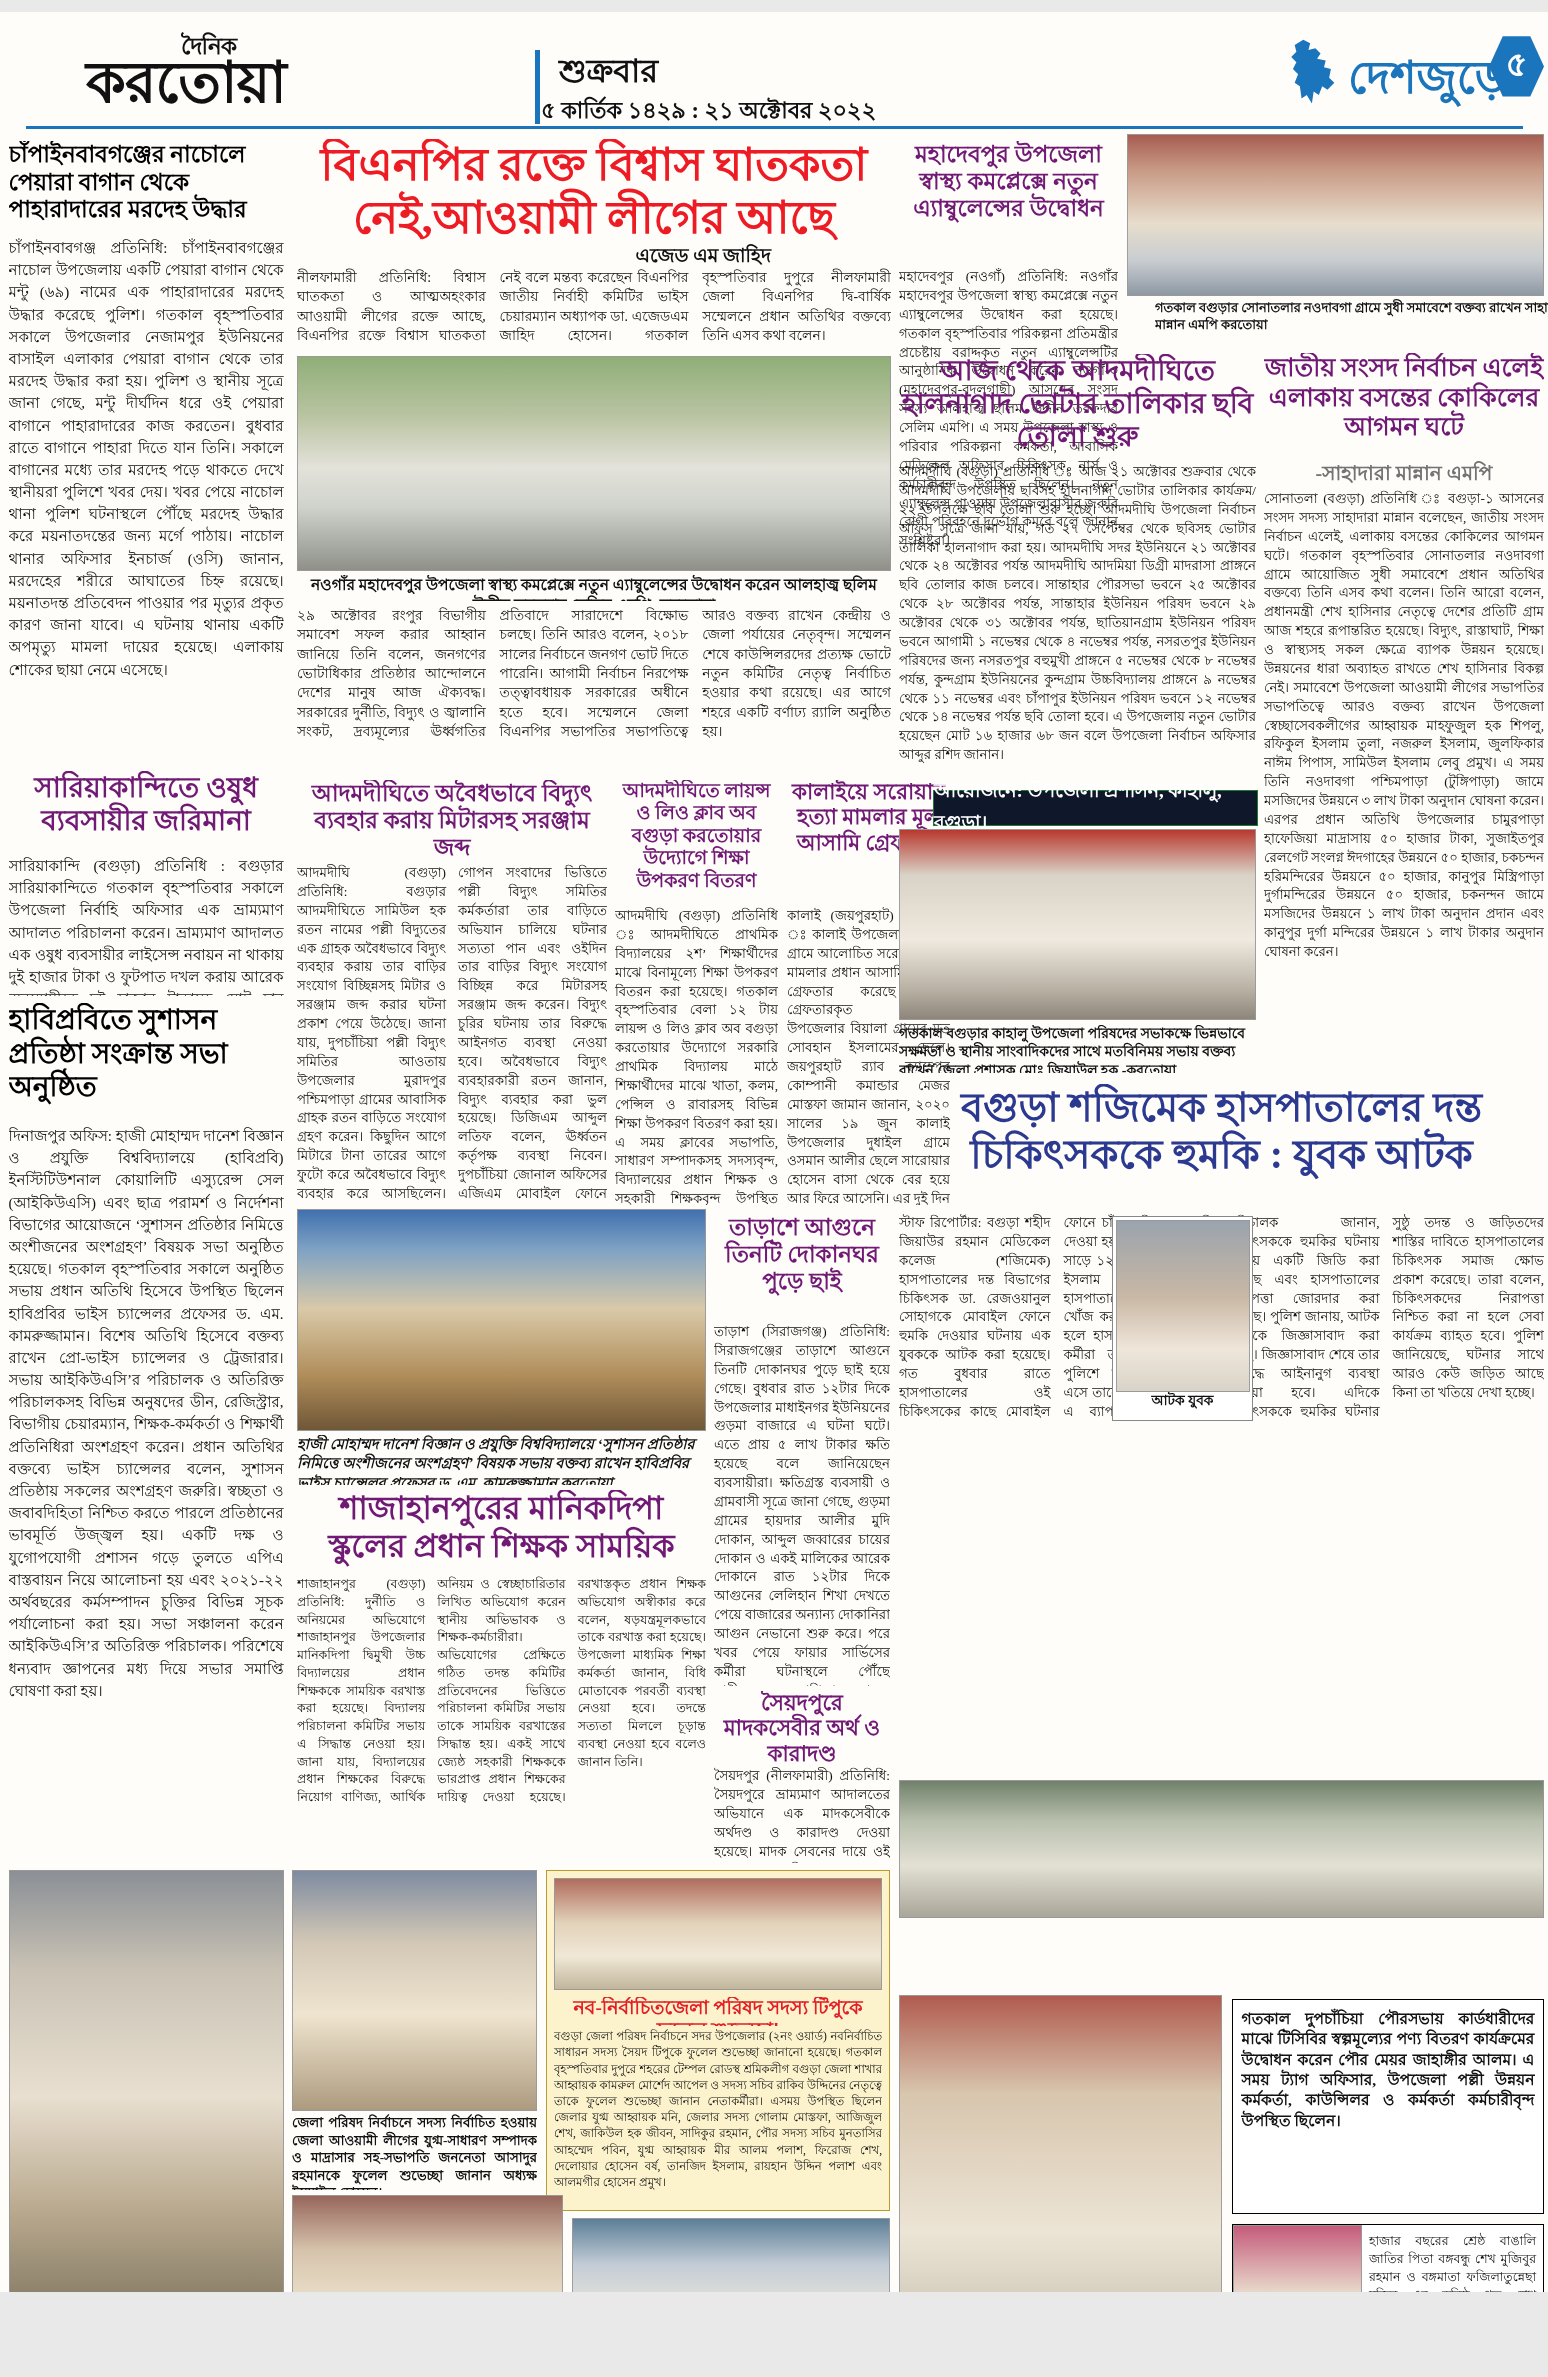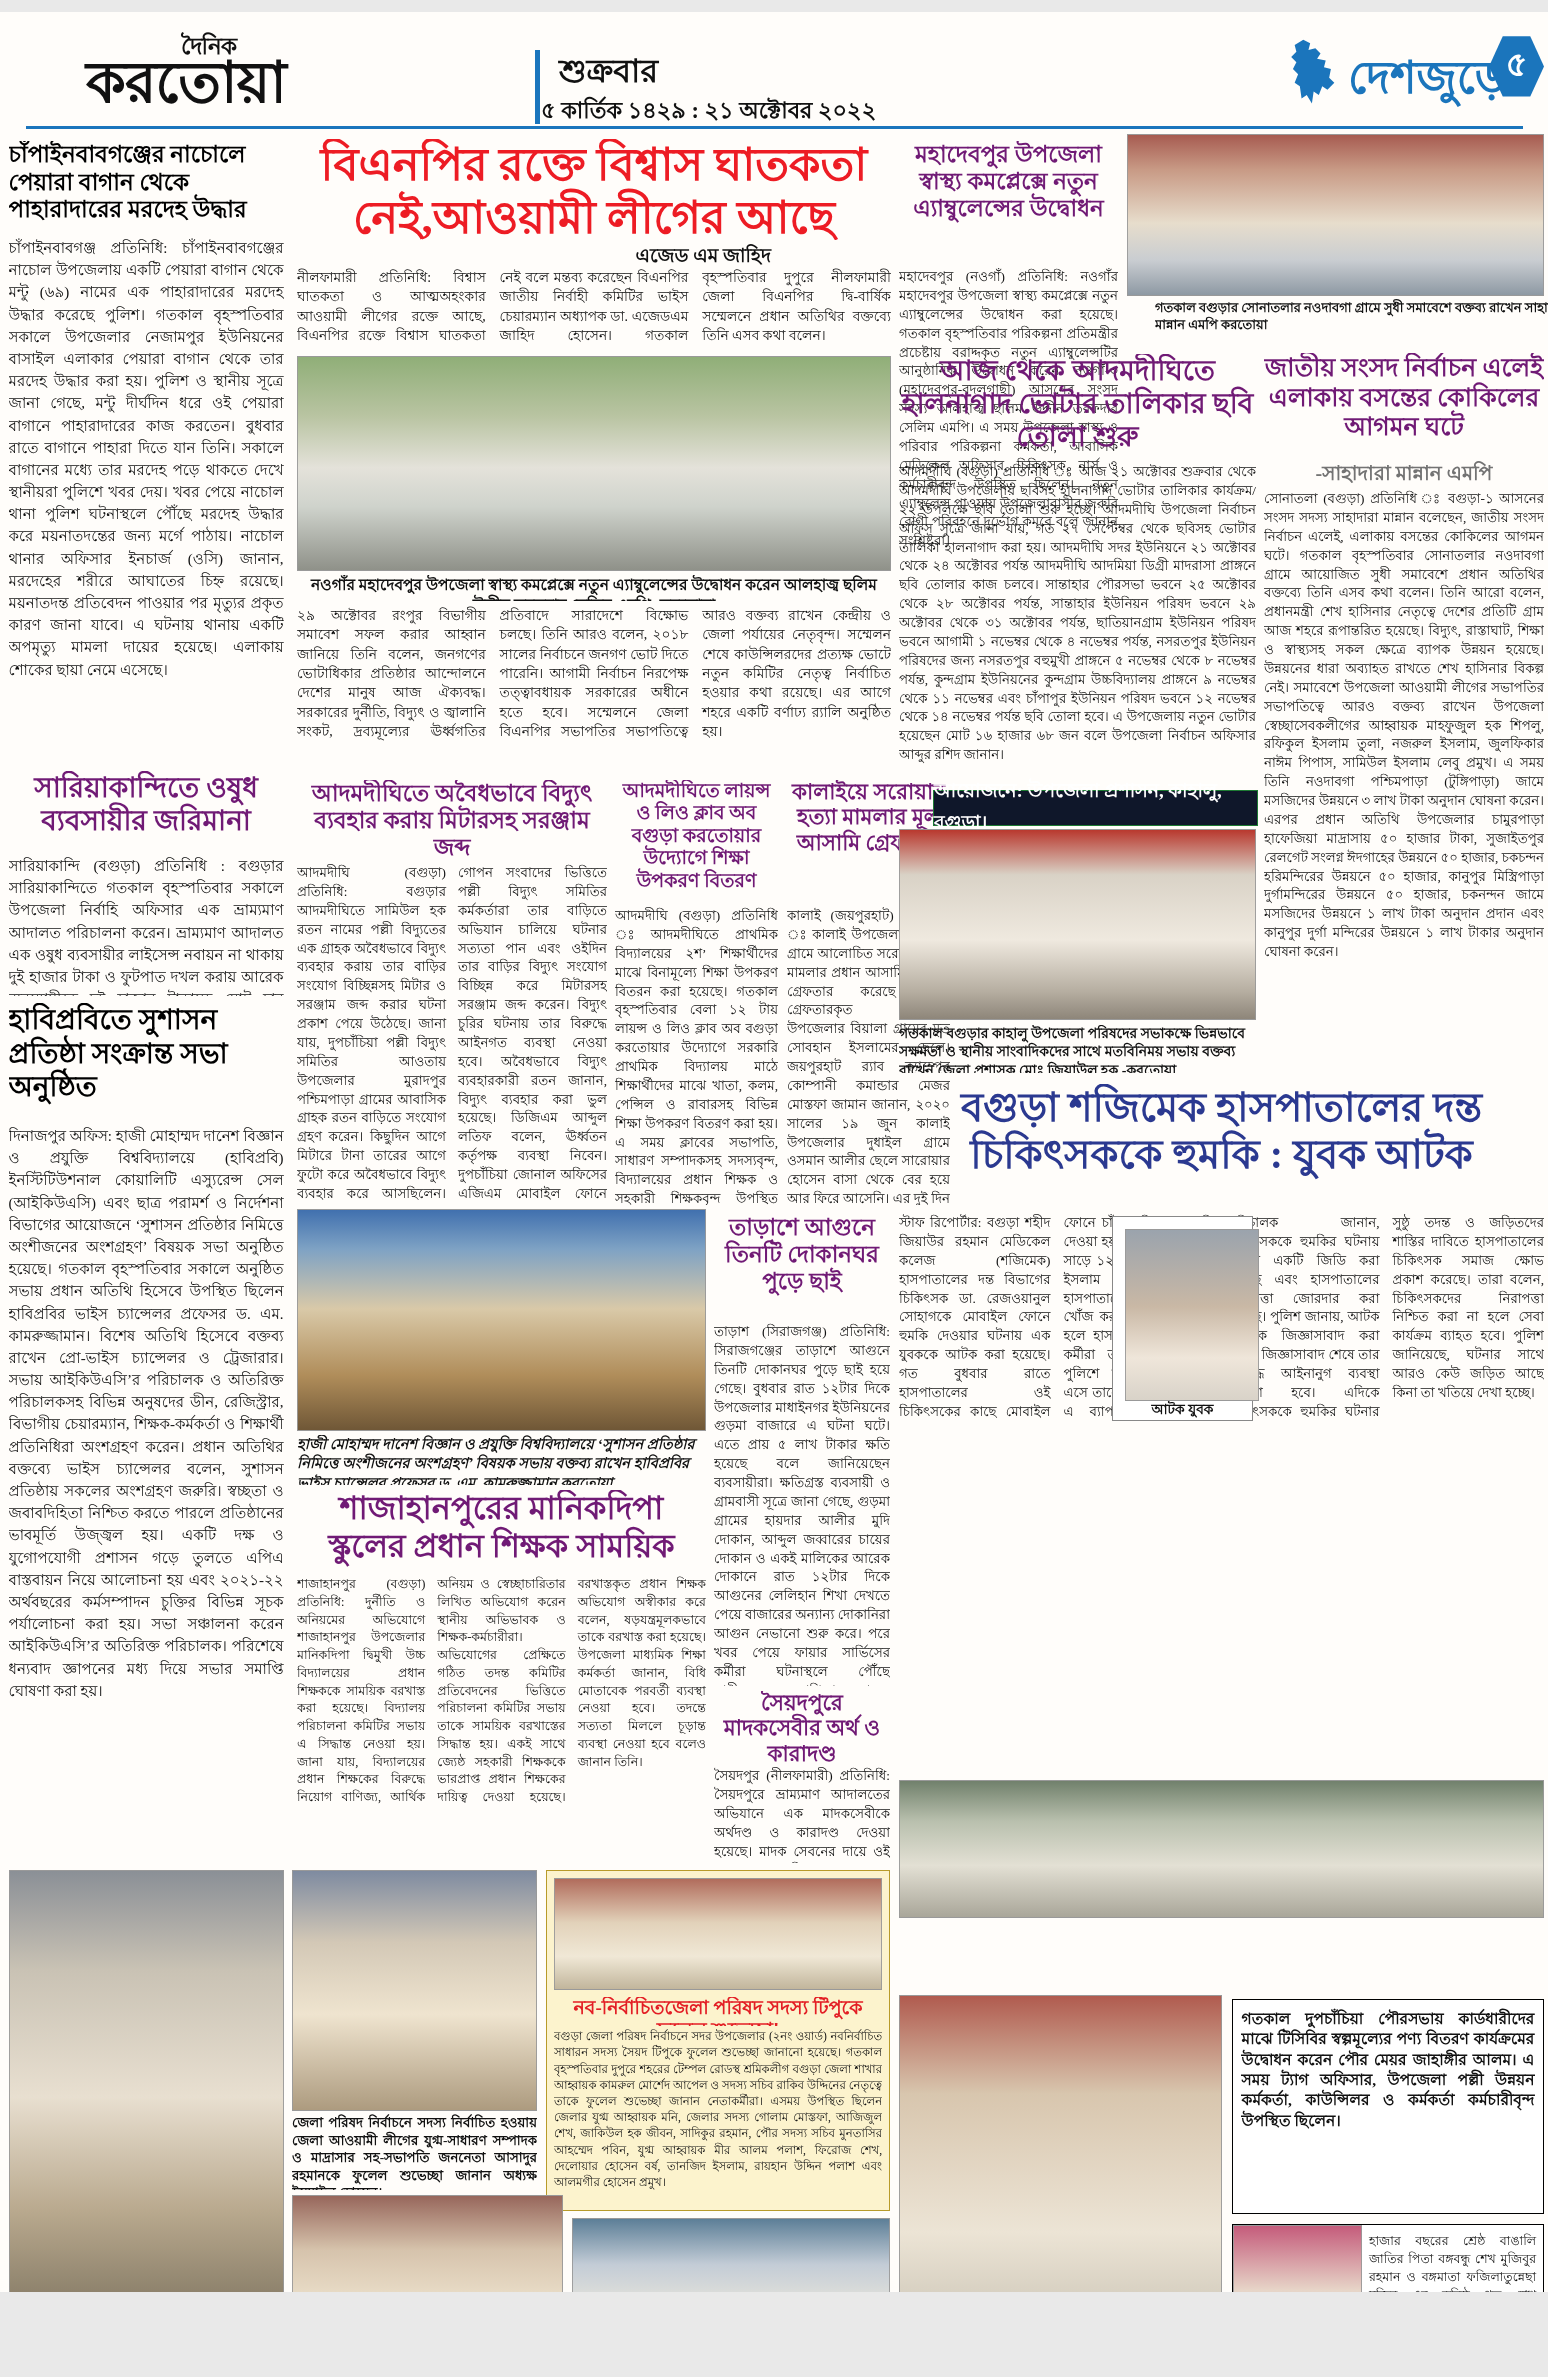--- a/index.html
+++ b/index.html
@@ -94,21 +94,21 @@
   <div class="abs hl" style="left:1264px;top:341px;width:280px;height:101px;font-size:25px;">জাতীয় সংসদ নির্বাচন এলেই এলাকায় বসন্তের কোকিলের আগমন ঘটে</div>
   <div class="abs byline" style="left:1264px;top:446px;width:280px;height:27.5px;font-size:20px;text-align:center;color:#737373;">-সাহাদারা মান্নান এমপি</div>
   <div class="abs body-txt" style="left:1264px;top:478px;width:280px;height:585px;font-size:13.3px;line-height:1.42;">সোনাতলা (বগুড়া) প্রতিনিধি ঃ বগুড়া-১ আসনের সংসদ সদস্য সাহাদারা মান্নান বলেছেন, জাতীয় সংসদ নির্বাচন এলেই, এলাকায় বসন্তের কোকিলের আগমন ঘটে। গতকাল বৃহস্পতিবার সোনাতলার নওদাবগা গ্রামে আয়োজিত সুধী সমাবেশে প্রধান অতিথির বক্তব্যে তিনি এসব কথা বলেন। তিনি আরো বলেন, প্রধানমন্ত্রী শেখ হাসিনার নেতৃত্বে দেশের প্রতিটি গ্রাম আজ শহরে রূপান্তরিত হয়েছে। বিদ্যুৎ, রাস্তাঘাট, শিক্ষা ও স্বাস্থ্যসহ সকল ক্ষেত্রে ব্যাপক উন্নয়ন হয়েছে। উন্নয়নের ধারা অব্যাহত রাখতে শেখ হাসিনার বিকল্প নেই। সমাবেশে উপজেলা আওয়ামী লীগের সভাপতির সভাপতিত্বে আরও বক্তব্য রাখেন উপজেলা স্বেচ্ছাসেবকলীগের আহ্বায়ক মাহফুজুল হক শিপলু, রফিকুল ইসলাম তুলা, নজরুল ইসলাম, জুলফিকার নাঈম পিপাস, সামিউল ইসলাম লেবু প্রমুখ। এ সময় তিনি নওদাবগা পশ্চিমপাড়া (টুঙ্গিপাড়া) জামে মসজিদের উন্নয়নে ৩ লাখ টাকা অনুদান ঘোষনা করেন। এরপর প্রধান অতিথি উপজেলার চামুরপাড়া হাফেজিয়া মাদ্রাসায় ৫০ হাজার টাকা, সুজাইতপুর রেলগেট সংলগ্ন ঈদগাহের উন্নয়নে ৫০ হাজার, চকচন্দন হরিমন্দিরের উন্নয়নে ৫০ হাজার, কানুপুর মিস্ত্রিপাড়া দুর্গামন্দিরের উন্নয়নে ৫০ হাজার, চকনন্দন জামে মসজিদের উন্নয়নে ১ লাখ টাকা অনুদান প্রদান এবং কানুপুর দুর্গা মন্দিরের উন্নয়নে ১ লাখ টাকার অনুদান ঘোষনা করেন।</div>
 
   <div class="abs greenbar" style="left:933px;top:778px;width:323px;height:34px;font-size:19px;">আয়োজনে: উপজেলা প্রশাসন, কাহালু, বগুড়া।</div>
   <div class="photo" style="left:899px;top:817px;width:357px;height:191px;background:linear-gradient(180deg,#b8352b 0%,#d9d2c6 24%,#efe9df 58%,#b6aea1 85%,#8c8478 100%);"></div>
   <div class="abs cap" style="left:899px;top:1013px;width:357px;height:48px;font-size:14px;">গতকাল বগুড়ার কাহালু উপজেলা পরিষদের সভাকক্ষে ভিন্নভাবে সক্ষমতা ও স্থানীয় সাংবাদিকদের সাথে মতবিনিময় সভায় বক্তব্য রাখেন জেলা প্রশাসক মোঃ জিয়াউল হক -করতোয়া</div>
 
   <div class="abs hl" style="left:899px;top:1072px;width:645px;height:122px;font-size:40px;color:#2b3990;">বগুড়া শজিমেক হাসপাতালের দন্ত চিকিৎসককে হুমকি : যুবক আটক</div>
   <div class="abs body-txt" style="left:899px;top:1202px;width:645px;height:559px;column-count:4;column-gap:13px;font-size:13.3px;line-height:1.42;">স্টাফ রিপোর্টার: বগুড়া শহীদ জিয়াউর রহমান মেডিকেল কলেজ (শজিমেক) হাসপাতালের দন্ত বিভাগের চিকিৎসক ডা. রেজওয়ানুল সোহাগকে মোবাইল ফোনে হুমকি দেওয়ার ঘটনায় এক যুবককে আটক করা হয়েছে। গত বুধবার রাতে হাসপাতালের ওই চিকিৎসকের কাছে মোবাইল ফোনে চাঁদা দাবি করে হুমকি দেওয়া হয়। বৃহস্পতিবার দুপুর সাড়ে ১২ টার দিকে শফিকুল ইসলাম নামে এক যুবক হাসপাতালে চিকিৎসকের খোঁজ করতে আসলে সন্দেহ হলে হাসপাতালের নিরাপত্তা কর্মীরা তাকে আটক করে পুলিশে খবর দেয়। পুলিশ এসে তাকে থানায় নিয়ে যায়। এ ব্যাপারে হাসপাতালের পরিচালক জানান, চিকিৎসককে হুমকির ঘটনায় থানায় একটি জিডি করা হয়েছে এবং হাসপাতালের নিরাপত্তা জোরদার করা হয়েছে। পুলিশ জানায়, আটক যুবককে জিজ্ঞাসাবাদ করা হচ্ছে। জিজ্ঞাসাবাদ শেষে তার বিরুদ্ধে আইনানুগ ব্যবস্থা নেওয়া হবে। এদিকে চিকিৎসককে হুমকির ঘটনার সুষ্ঠু তদন্ত ও জড়িতদের শাস্তির দাবিতে হাসপাতালের চিকিৎসক সমাজ ক্ষোভ প্রকাশ করেছে। তারা বলেন, চিকিৎসকদের নিরাপত্তা নিশ্চিত করা না হলে সেবা কার্যক্রম ব্যাহত হবে। পুলিশ জানিয়েছে, ঘটনার সাথে আরও কেউ জড়িত আছে কিনা তা খতিয়ে দেখা হচ্ছে।</div>
-  <div class="abs" style="left:1112px;top:1204px;width:141px;height:205px;background:#fff;border:0.9px solid #888;padding:12px;box-sizing:border-box;">
+  <div class="abs" style="left:1112px;top:1204px;width:141px;height:205px;background:#fff;border:0.9px solid #888;padding:3px;box-sizing:border-box;">
     <div class="photo" style="position:relative;left:0;top:0;width:134px;height:172px;background:linear-gradient(180deg,#9aa3ad 0%,#c9b8a5 45%,#efe6da 75%,#d8d2c8 100%);"></div>
     <div class="cap" style="text-align:center;font-size:13.8px;">আটক যুবক</div>
   </div>
 
   <div class="photo" style="left:899px;top:1768px;width:645px;height:138px;background:linear-gradient(180deg,#6f7f6a 0%,#b9c0ae 30%,#e3e0d4 62%,#a8a598 100%);"></div>
 
   <div class="photo" style="left:899px;top:1983px;width:323px;height:395px;background:linear-gradient(180deg,#b05a4e 0%,#d8c6ae 25%,#ece4d5 60%,#b8b2a4 100%);"></div>
 
   <div class="abs border-box cap" style="left:1232px;top:1987px;width:312px;height:215px;padding:8.6px;box-sizing:border-box;font-size:15.5px;text-align:justify;">গতকাল দুপচাঁচিয়া পৌরসভায় কার্ডধারীদের মাঝে টিসিবির স্বল্পমূল্যের পণ্য বিতরণ কার্যক্রমের উদ্বোধন করেন পৌর মেয়র জাহাঙ্গীর আলম। এ সময় ট্যাগ অফিসার, উপজেলা পল্লী উন্নয়ন কর্মকর্তা, কাউন্সিলর ও কর্মকর্তা কর্মচারীবৃন্দ উপস্থিত ছিলেন।</div>
 

